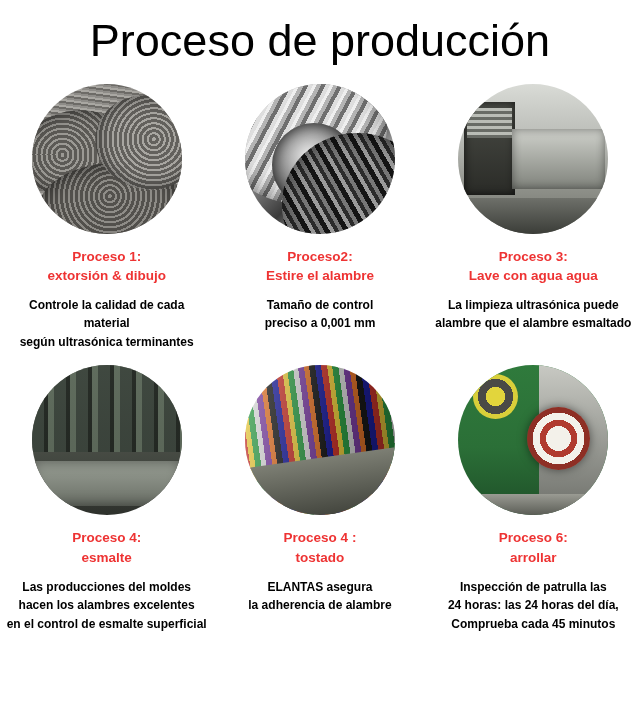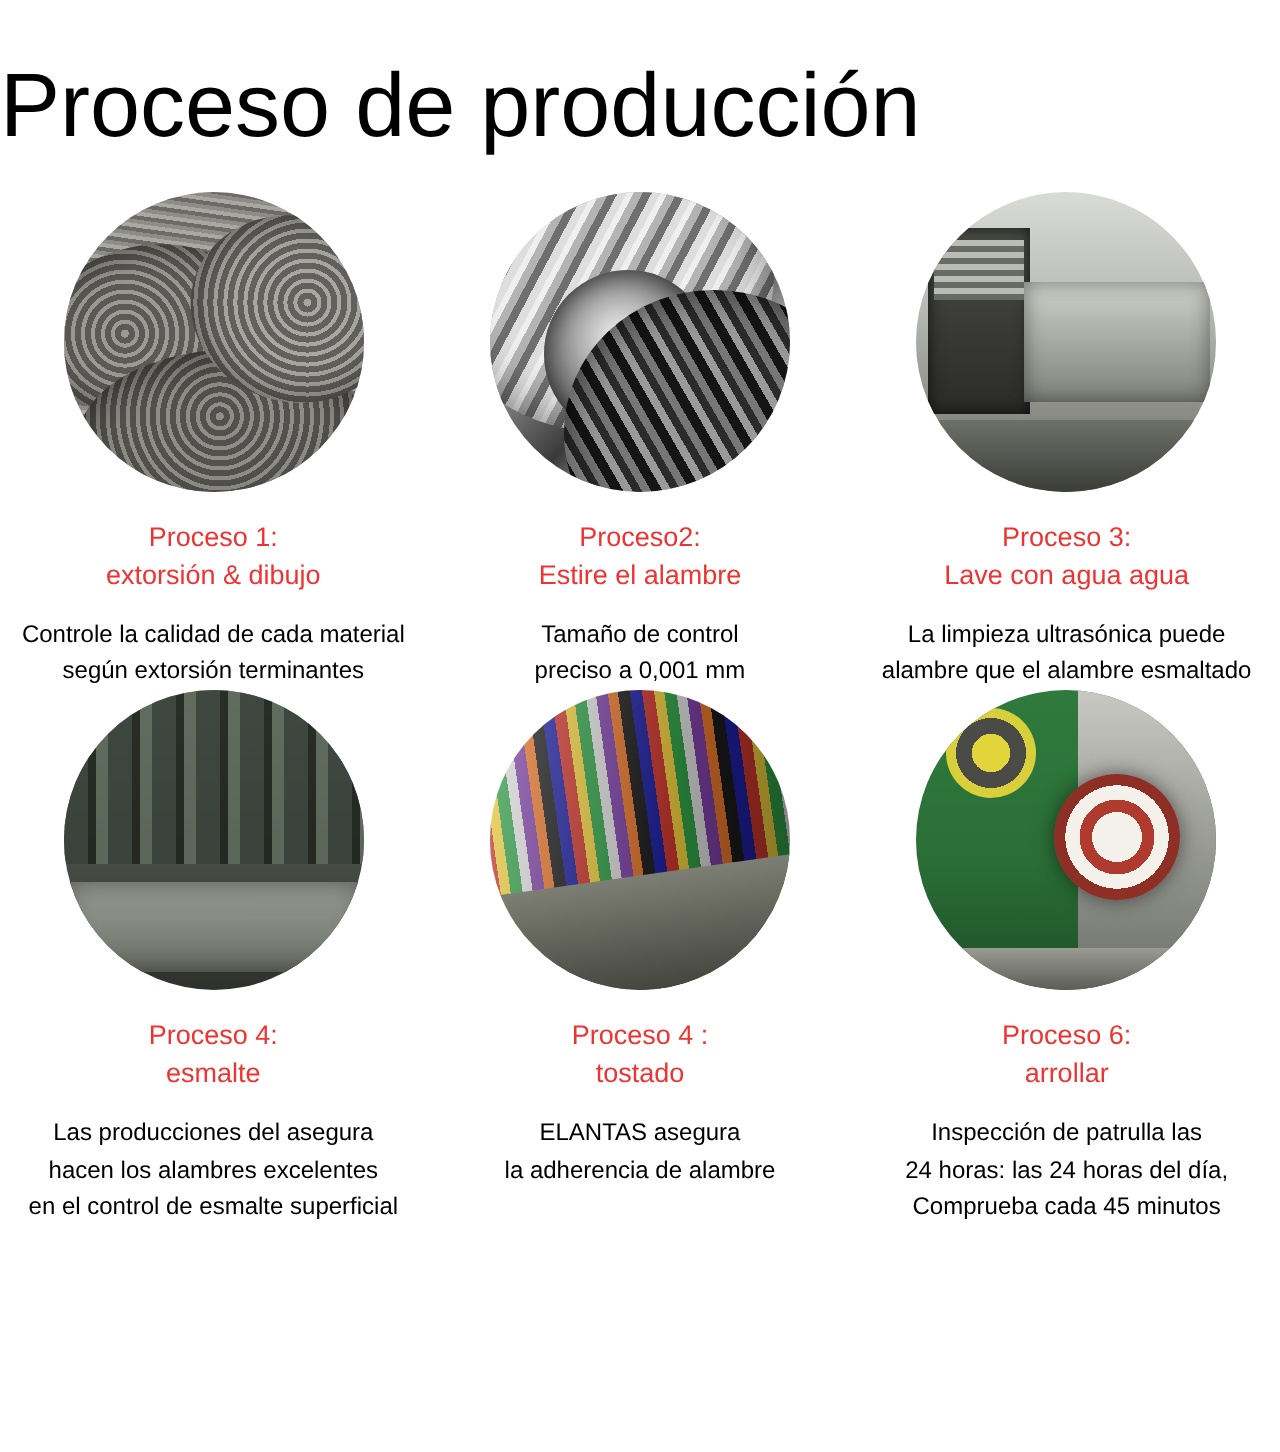--- a/index.html
+++ b/index.html
@@ -12,35 +12,36 @@
     font-family: "Liberation Sans", sans-serif;
   }
   .page {
     width: 640px;
     height: 726px;
     position: relative;
     overflow: hidden;
     background: #ffffff;
   }
   .title {
-    text-align: left;
+    text-align: center;
     font-size: 45px;
     font-weight: normal;
     color: #000000;
     letter-spacing: 0px;
-    padding-top: 28px;
+    padding-top: 16px;
     margin: 0;
     line-height: 1.1;
   }
   .grid {
     margin-top: 18px;
     display: grid;
     grid-template-columns: repeat(3, 1fr);
     grid-template-rows: auto auto;
-    row-gap: 0;
+    row-gap: 14px;
+    font-weight: bold;
   }
   .cell {
     display: flex;
     flex-direction: column;
     align-items: center;
     padding: 0 6px;
   }
   .photo {
     width: 150px;
     height: 150px;
@@ -207,21 +208,21 @@
     <div class="cell">
       <div class="photo p1">
           <div class="layers"></div>
         </div>
       <div class="caption">
         <span>Proceso 1:</span>
         <span class="l2">extorsión &amp; dibujo</span>
       </div>
       <div class="desc">
         <span>Controle la calidad de cada material</span>
-        <span>según extorsión terminantes</span>
+        <span>según ultrasónica terminantes</span>
         <span></span>
       </div>
     </div>
 
     <div class="cell">
       <div class="photo p2">
           <div class="layers"></div>
         </div>
       <div class="caption">
         <span>Proceso2:</span>
@@ -250,21 +251,21 @@
 
     <div class="cell">
       <div class="photo p4">
           <div class="layers"></div>
         </div>
       <div class="caption">
         <span>Proceso 4:</span>
         <span class="l2">esmalte</span>
       </div>
       <div class="desc">
-        <span>Las producciones del asegura</span>
+        <span>Las producciones del moldes</span>
         <span>hacen los alambres excelentes</span>
         <span>en el control de esmalte superficial</span>
       </div>
     </div>
 
     <div class="cell">
       <div class="photo p5">
           <div class="layers"></div>
         </div>
       <div class="caption">

